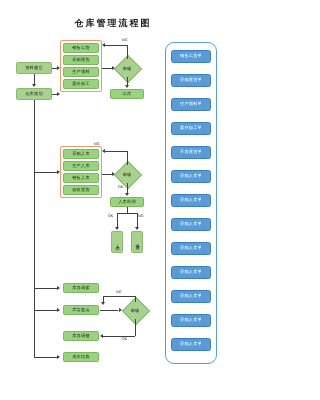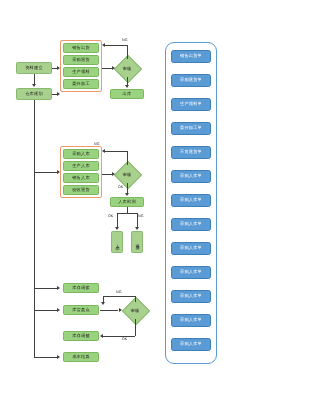--- a/index.html
+++ b/index.html
@@ -109,20 +109,21 @@
     font-size:3.6px;
     color:#303030;
     white-space:nowrap;
   }
 </style>
 </head>
 <body>
 
 <div id="root">
 
+  <div class="title">仓库管理流程图</div>
 
   <div class="node green2" style="left:16px;top:62px;width:36px;height:12px;">资料建立</div>
 
   <div class="node green2" style="left:16px;top:88px;width:36px;height:12px;">仓库规划</div>
 
   <div class="ln lv" style="left:33.6px;top:74px;height:10px;"></div>
   <div class="arw arw-d" style="left:32px;top:84px;"></div>
 
   <div class="ln lv" style="left:33.6px;top:100px;height:257px;"></div>
 

